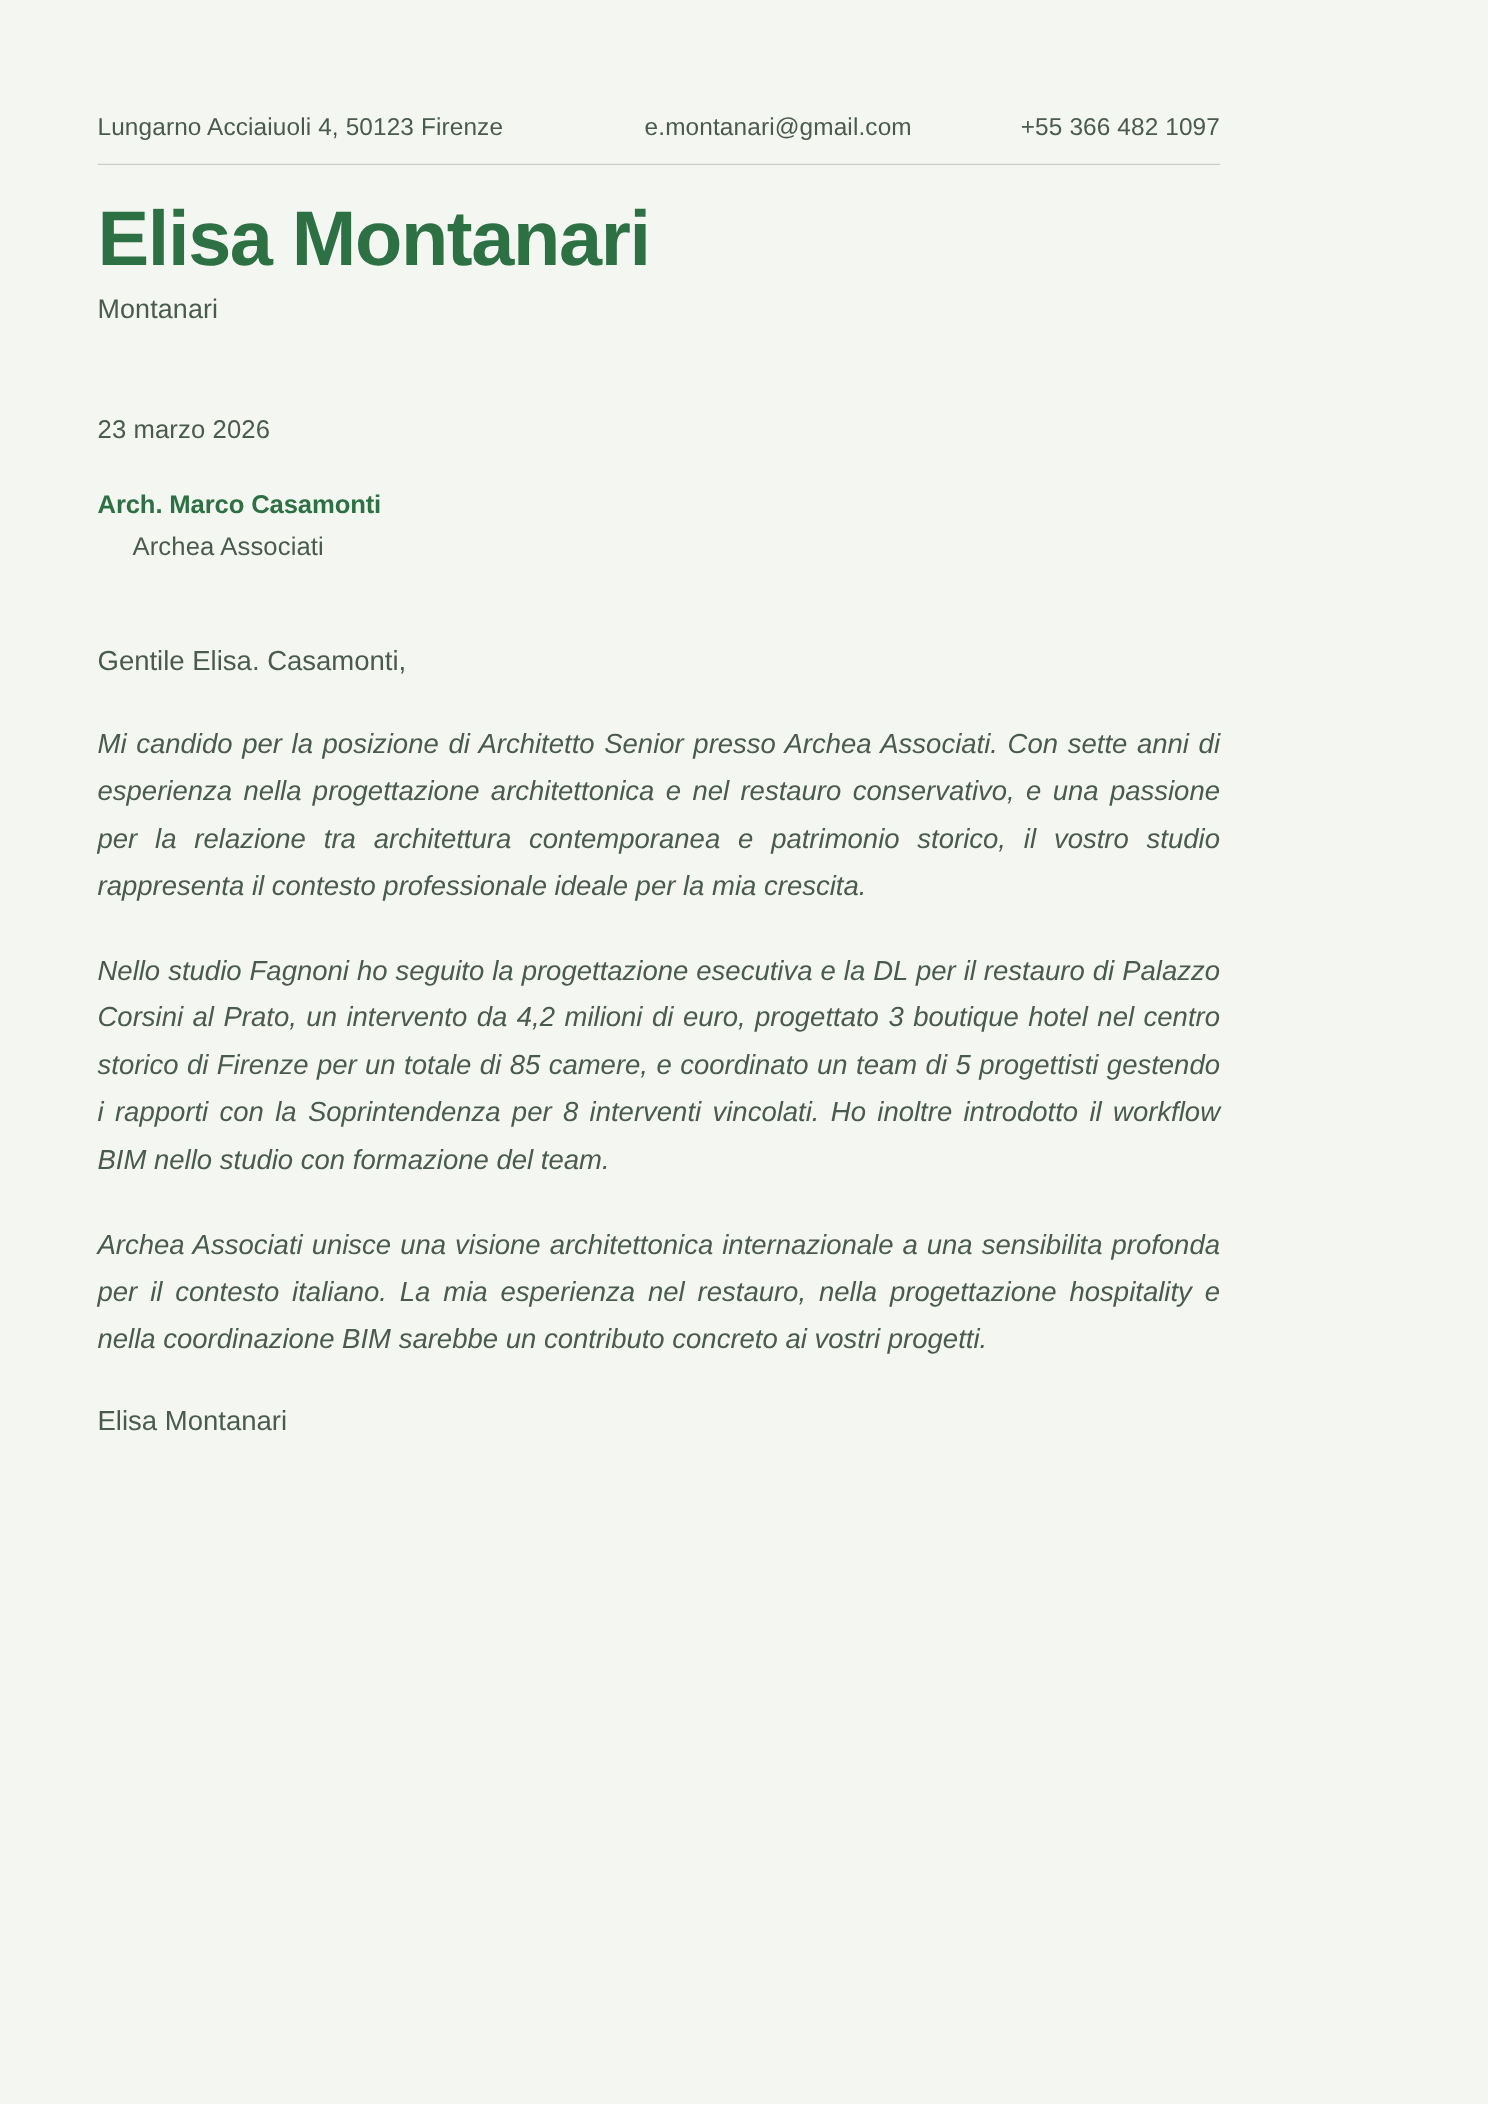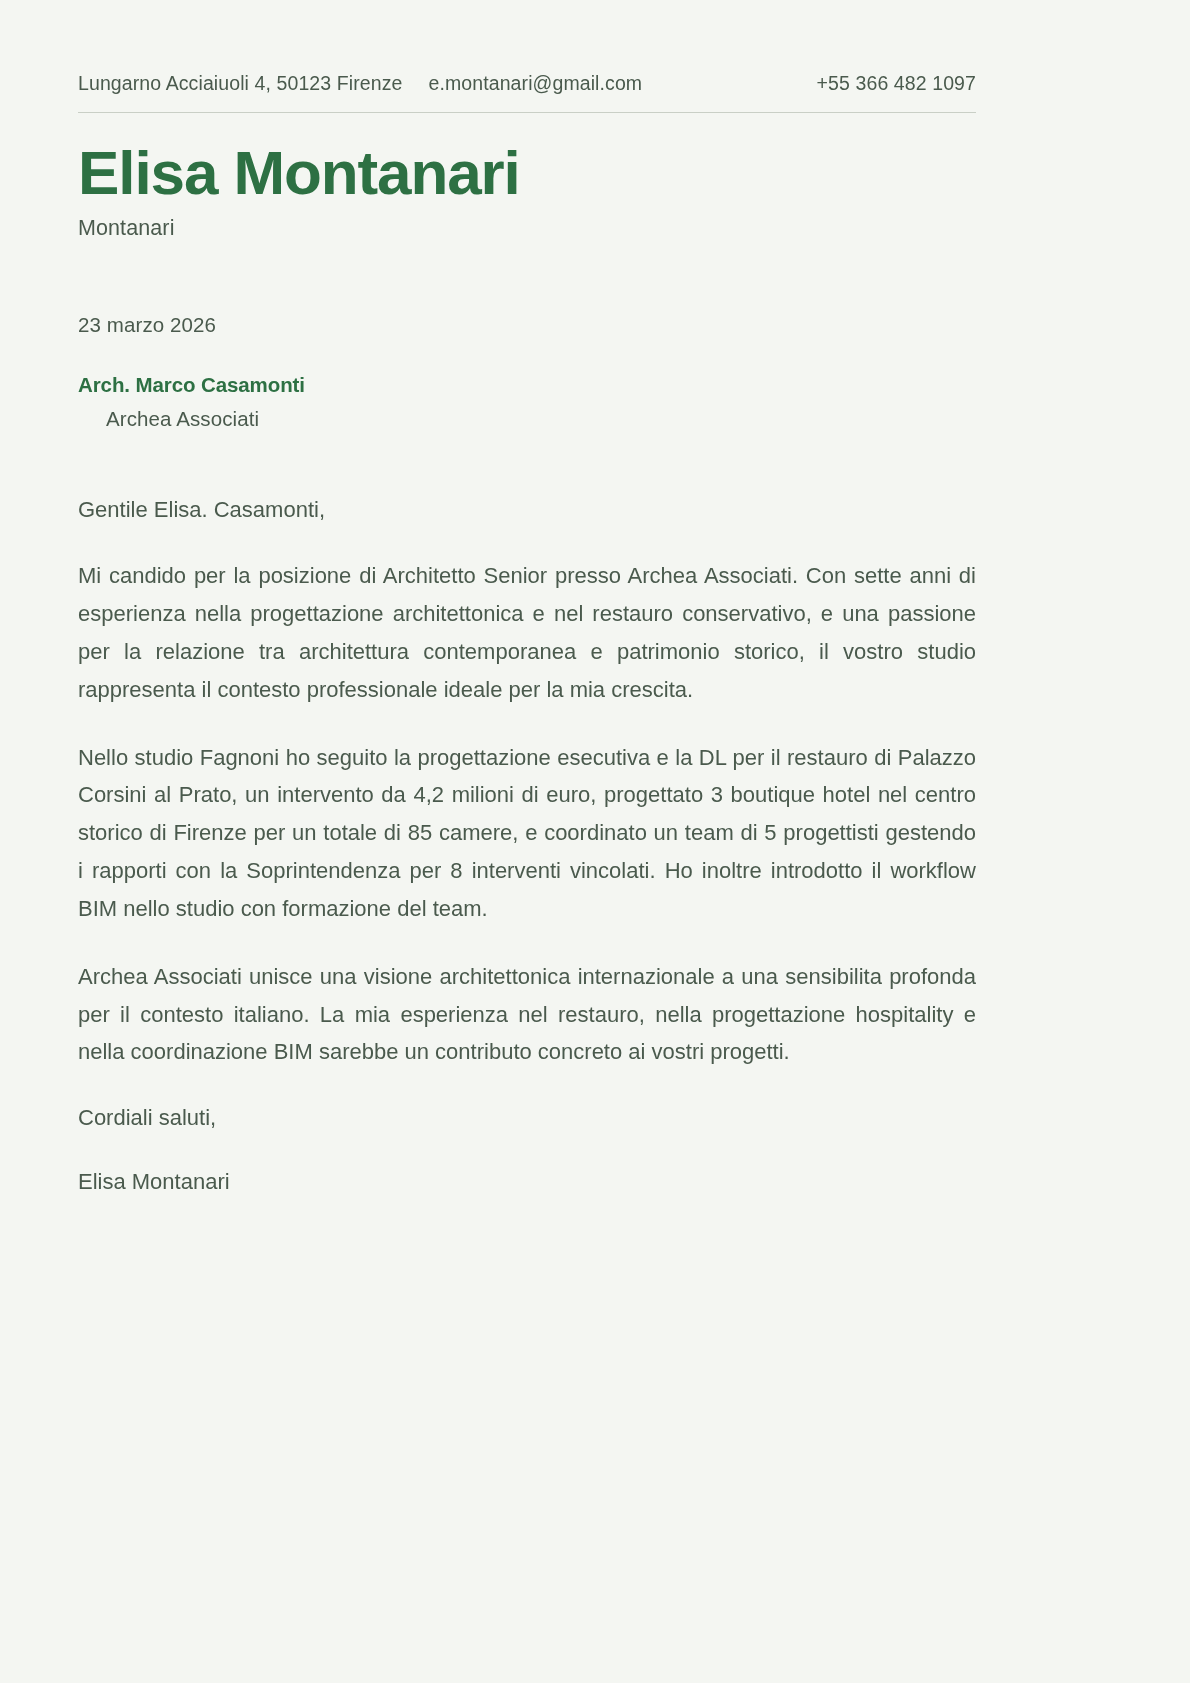--- a/index.html
+++ b/index.html
@@ -29,22 +29,23 @@
     align-items: baseline;
     font-size: 19.5px;
     color: #4a5a4d;
     letter-spacing: 0.1px;
     padding-bottom: 17px;
     border-bottom: 1.6px solid #c9cfc6;
   }
   .contact-address { flex: 0 0 auto; }
   .contact-email {
     flex: 1 1 auto;
-    text-align: left;
+    text-align: center;
     padding-left: 26px;
+    margin-top: 19px;
   }
   .contact-phone {
     flex: 0 0 auto;
     text-align: right;
     white-space: nowrap;
   }
 
   
   .identity { margin-top: 28px; }
   .full-name {
@@ -94,20 +95,21 @@
     color: #4a5a4d;
     margin: 0 0 30px 0;
   }
   .body-paragraph {
     font-size: 22px;
     line-height: 1.72;
     color: #4a5a4d;
     margin: 0 0 30px 0;
     text-align: justify;
     text-justify: inter-word;
+    font-style: italic;
   }
   .closing-line {
     font-size: 22px;
     line-height: 1.55;
     color: #4a5a4d;
     margin: 0 0 30px 0;
   }
   .signature-name {
     font-size: 22px;
     line-height: 1.55;
@@ -136,17 +138,16 @@
   <div class="recipient">
     <div class="recipient-name">Arch. Marco Casamonti</div>
     <div class="recipient-company">Archea Associati</div>
   </div>
 
   <div class="letter-body">
     <p class="salutation">Gentile Elisa. Casamonti,</p>
     <p class="body-paragraph">Mi candido per la posizione di Architetto Senior presso Archea Associati. Con sette anni di esperienza nella progettazione architettonica e nel restauro conservativo, e una passione per la relazione tra architettura contemporanea e patrimonio storico, il vostro studio rappresenta il contesto professionale ideale per la mia crescita.</p>
     <p class="body-paragraph">Nello studio Fagnoni ho seguito la progettazione esecutiva e la DL per il restauro di Palazzo Corsini al Prato, un intervento da 4,2 milioni di euro, progettato 3 boutique hotel nel centro storico di Firenze per un totale di 85 camere, e coordinato un team di 5 progettisti gestendo i rapporti con la Soprintendenza per 8 interventi vincolati. Ho inoltre introdotto il workflow BIM nello studio con formazione del team.</p>
     <p class="body-paragraph">Archea Associati unisce una visione architettonica internazionale a una sensibilita profonda per il contesto italiano. La mia esperienza nel restauro, nella progettazione hospitality e nella coordinazione BIM sarebbe un contributo concreto ai vostri progetti.</p>
-    <p class="closing-line">Cordiali saluti,</p>
     <p class="signature-name">Elisa Montanari</p>
   </div>
 
 </div>
 
 </body></html>

